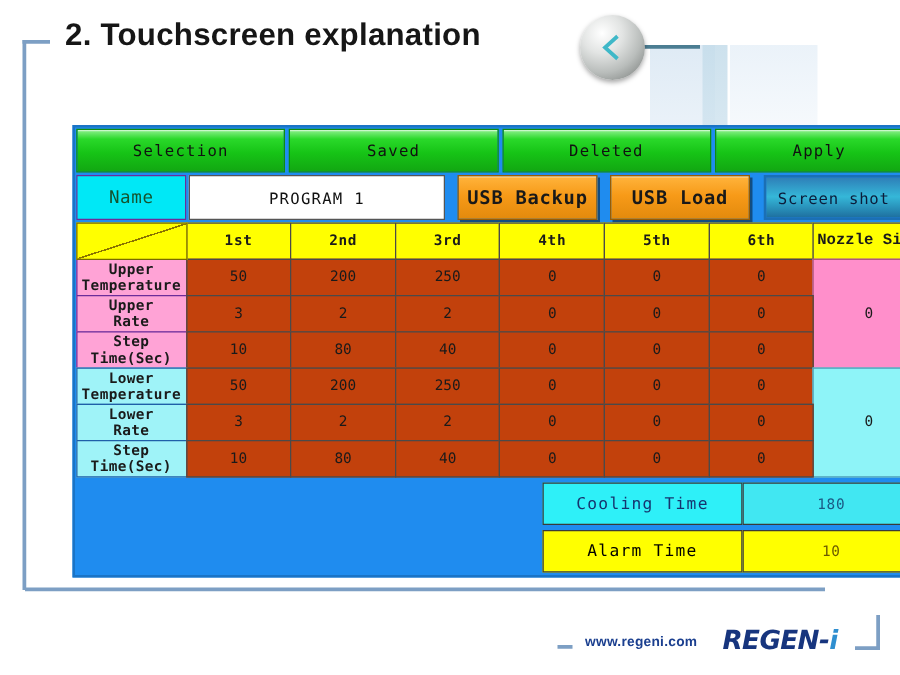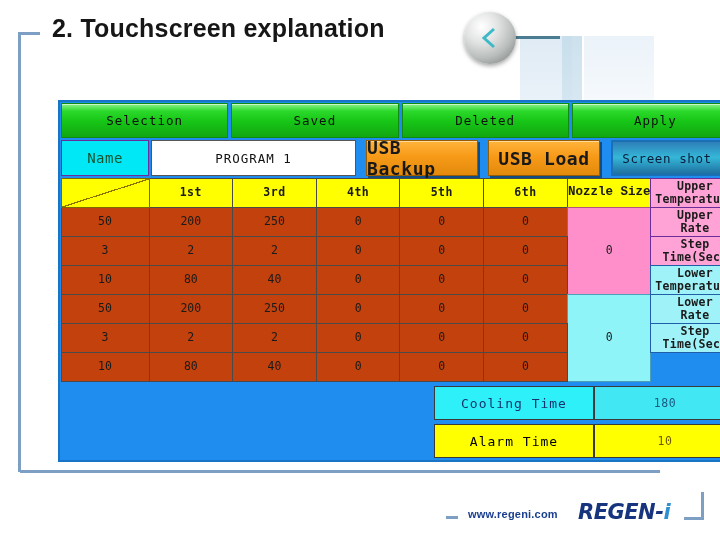--- a/index.html
+++ b/index.html
@@ -184,21 +184,21 @@
     font-size: 12.5px; color: #111; letter-spacing: 1px;
     box-sizing: border-box;
   }
   .btn-usb {
     width: 112px;
     margin-left: 8px;
     background: linear-gradient(180deg,#ffb43c 0%, #f79a18 45%, #e38a0c 100%);
     border: 1px solid #9a5c00;
     box-shadow: 2px 2px 0 rgba(0,0,0,.45), inset 0 1px 0 rgba(255,255,255,.5);
     display: flex; align-items: center; justify-content: center;
-    font-size: 18px; font-weight: bold; color: #191919; letter-spacing: .6px;
+    font-size: 15px; font-weight: bold; color: #191919; letter-spacing: .6px;
     box-sizing: border-box;
   }
   .btn-screenshot {
     width: 112px;
     margin-left: 9px;
     background: linear-gradient(180deg,#2e7fb8 0%, #35b7d8 48%, #1e6f9f 100%);
     border: 2px solid #1b6fb5;
     display: flex; align-items: center; justify-content: center;
     font-size: 12.5px; color: #0c1c3a; letter-spacing: .6px;
     box-sizing: border-box;
@@ -332,20 +332,21 @@
     <div class="cell-name-label">Name</div>
     <div class="cell-name-value">PROGRAM 1</div>
     <div class="btn-usb">USB Backup</div>
     <div class="btn-usb">USB Load</div>
     <div class="btn-screenshot">Screen shot</div>
   </div>
 
   <div class="grid">
     <div class="g-corner"></div>
     <div class="g-head">1st</div>
+    <div class="g-head">2nd</div>
     <div class="g-head">3rd</div>
     <div class="g-head">4th</div>
     <div class="g-head">5th</div>
     <div class="g-head">6th</div>
     <div class="g-head nozzle">Nozzle Size</div>
 
     <div class="g-lab-pink">Upper
 Temperature</div>
     <div class="g-val">50</div>
     <div class="g-val">200</div>

